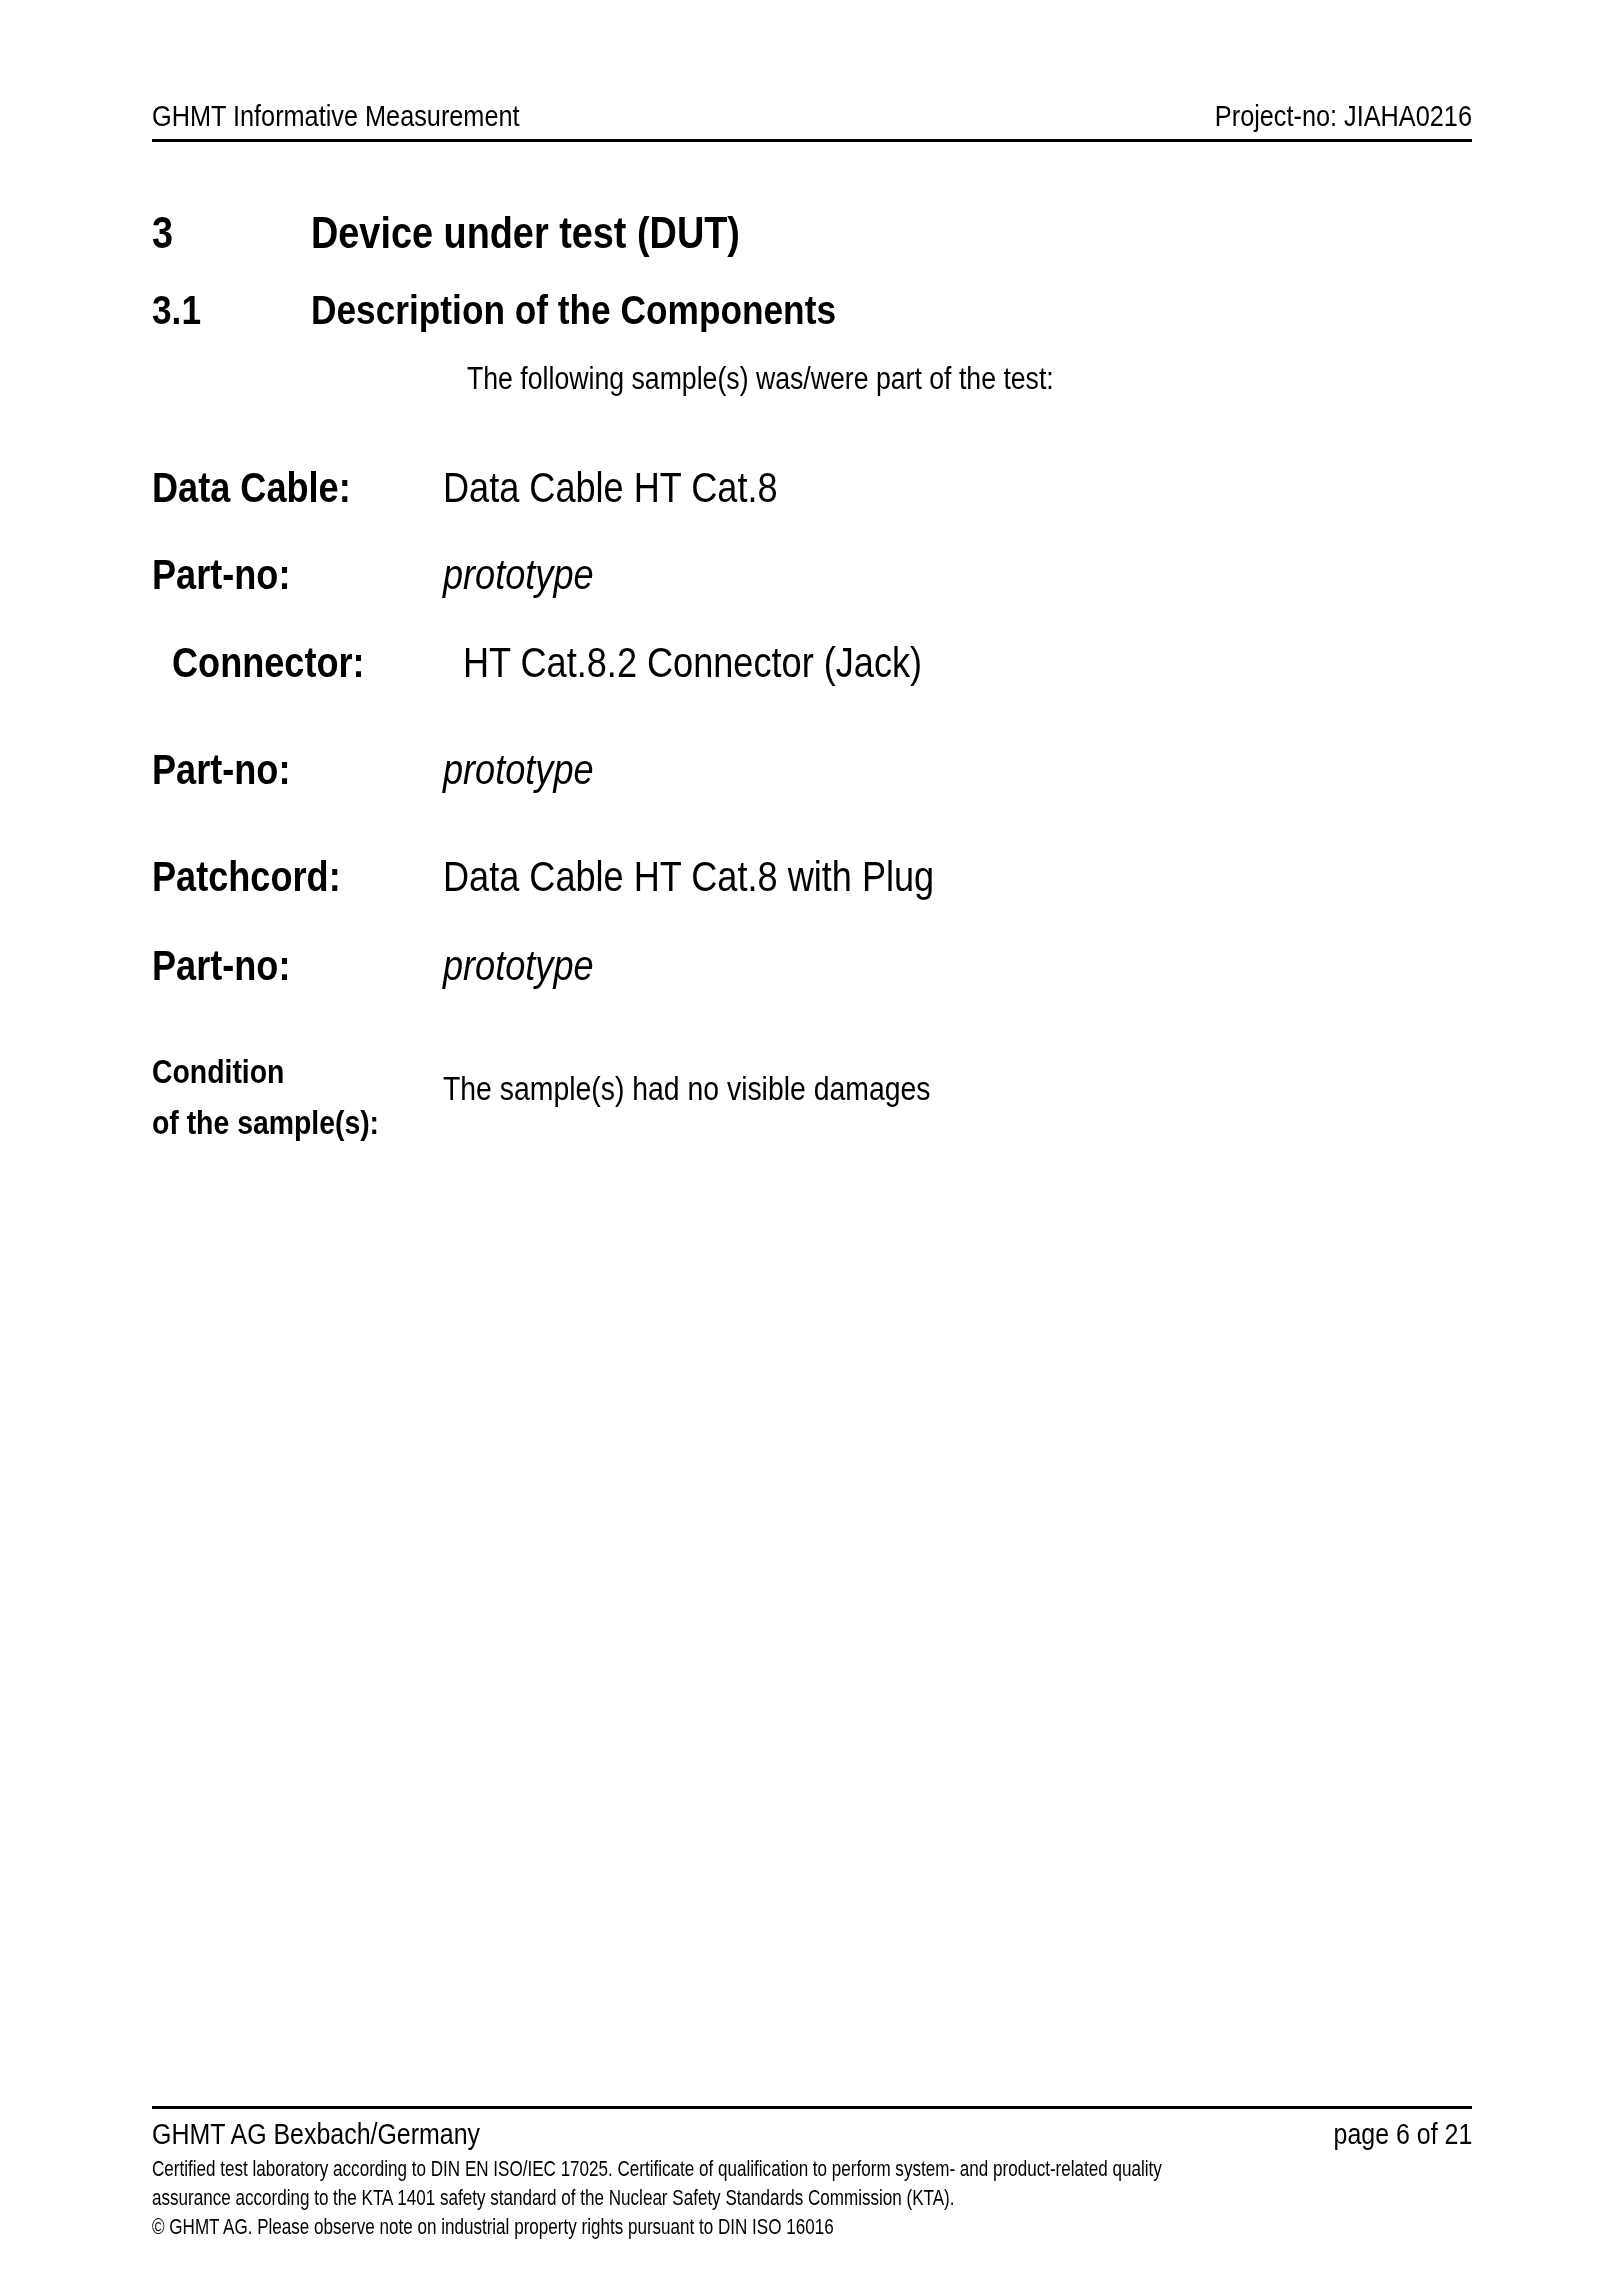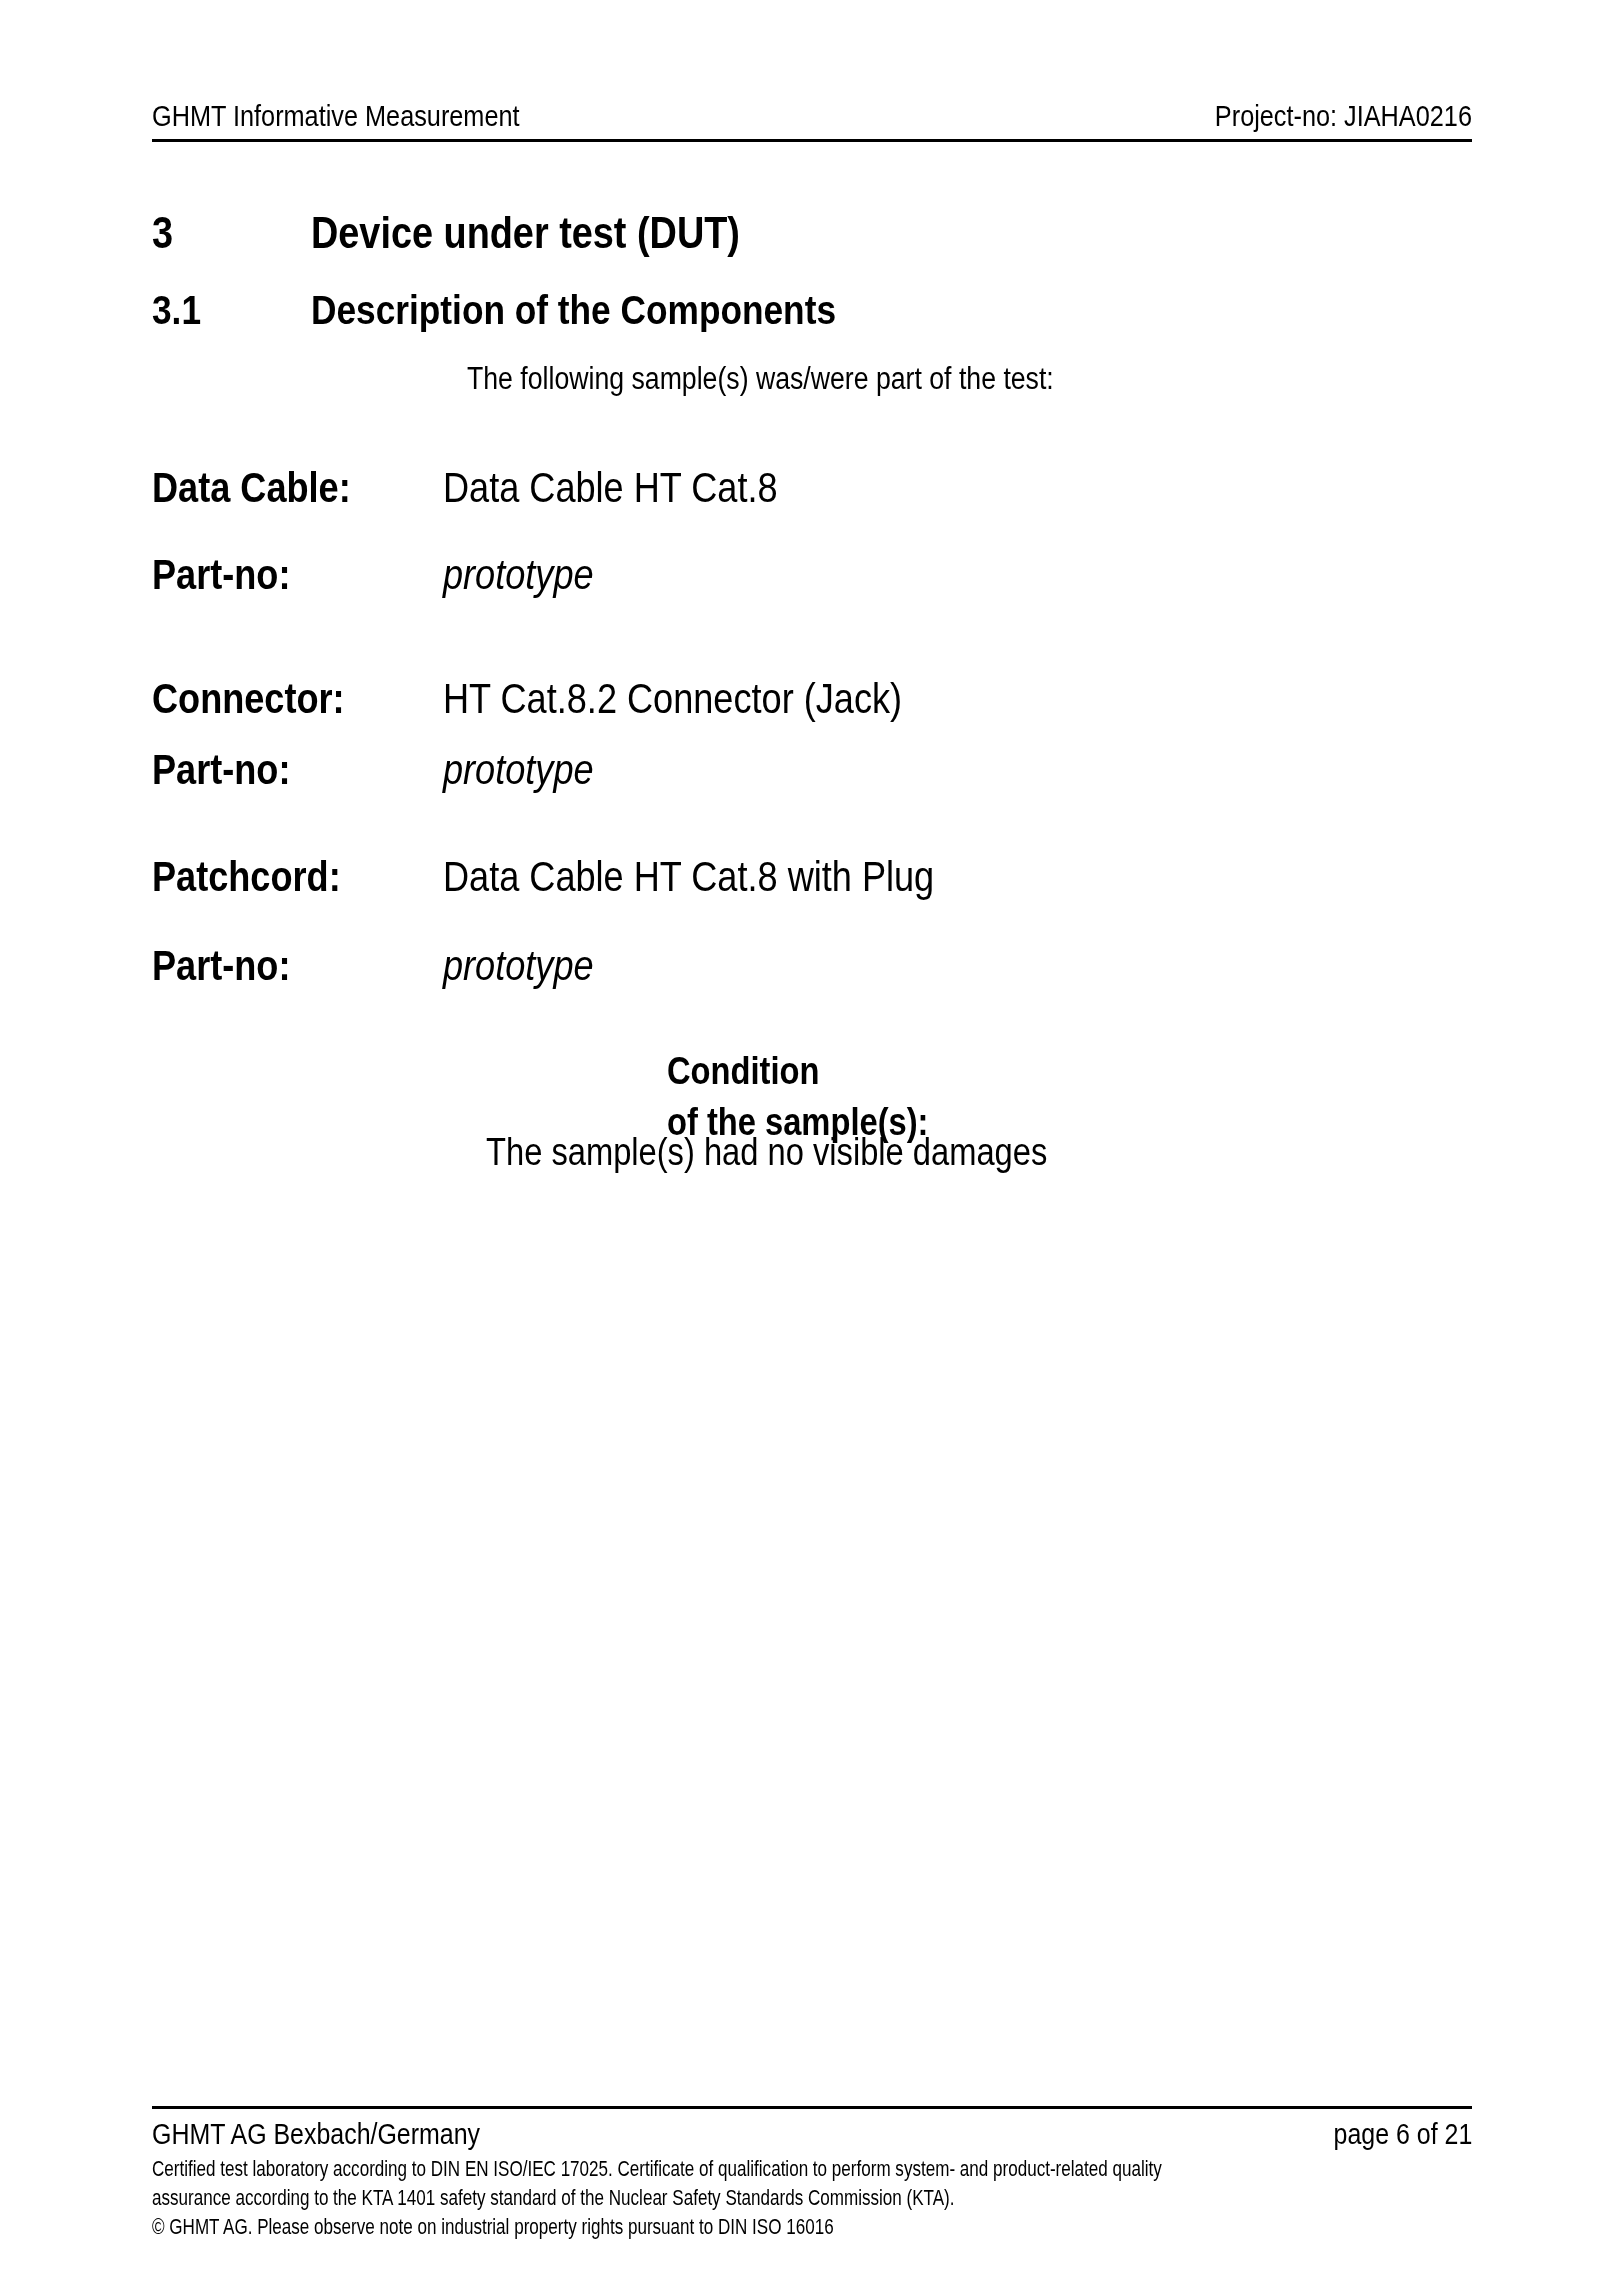--- a/index.html
+++ b/index.html
@@ -100,34 +100,33 @@
     font-weight: bold;
   }
   .row .val {
     flex: 1;
   }
   .row.italic .val .cx {
     font-style: italic;
   }
   .row-top-0 { top: 461px; }
   .row-top-1 { top: 548px; }
-  .row-top-2 { top: 672px; }
+  .row-top-2 { top: 636px; margin-left: 20px; }
   .row-top-3 { top: 743px; }
   .row-top-4 { top: 850px; }
   .row-top-5 { top: 939px; }
 
   .row-cond {
     position: absolute;
     left: 152px;
     top: 1046px;
     width: 1320px;
     display: flex;
     align-items: center;
-    font-size: 38px;
-    flex-direction: column;
+    font-size: 33px;
   }
   .row-cond .lbl {
     width: 291px;
     flex: none;
     font-weight: bold;
     line-height: 51px;
   }
   .row-cond .val {
     flex: 1;
     margin-top: -17px;

